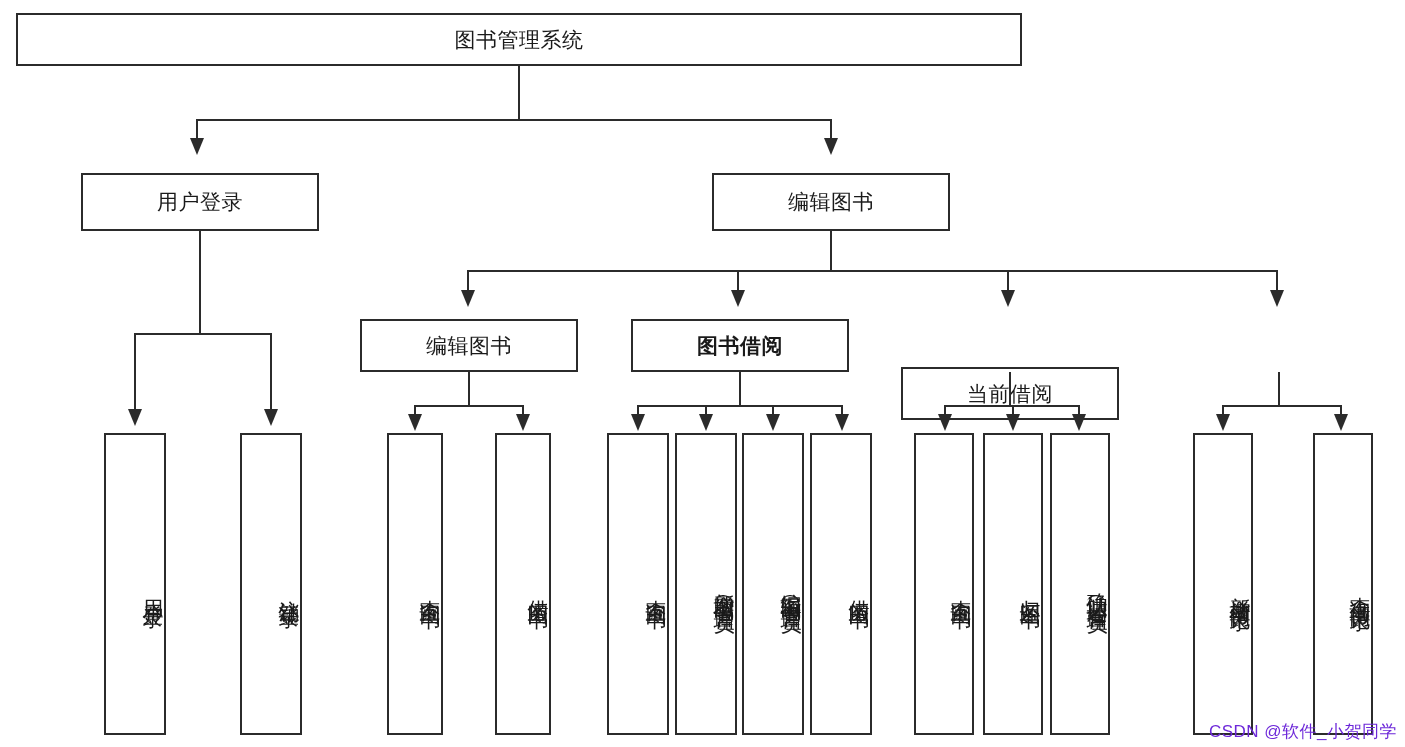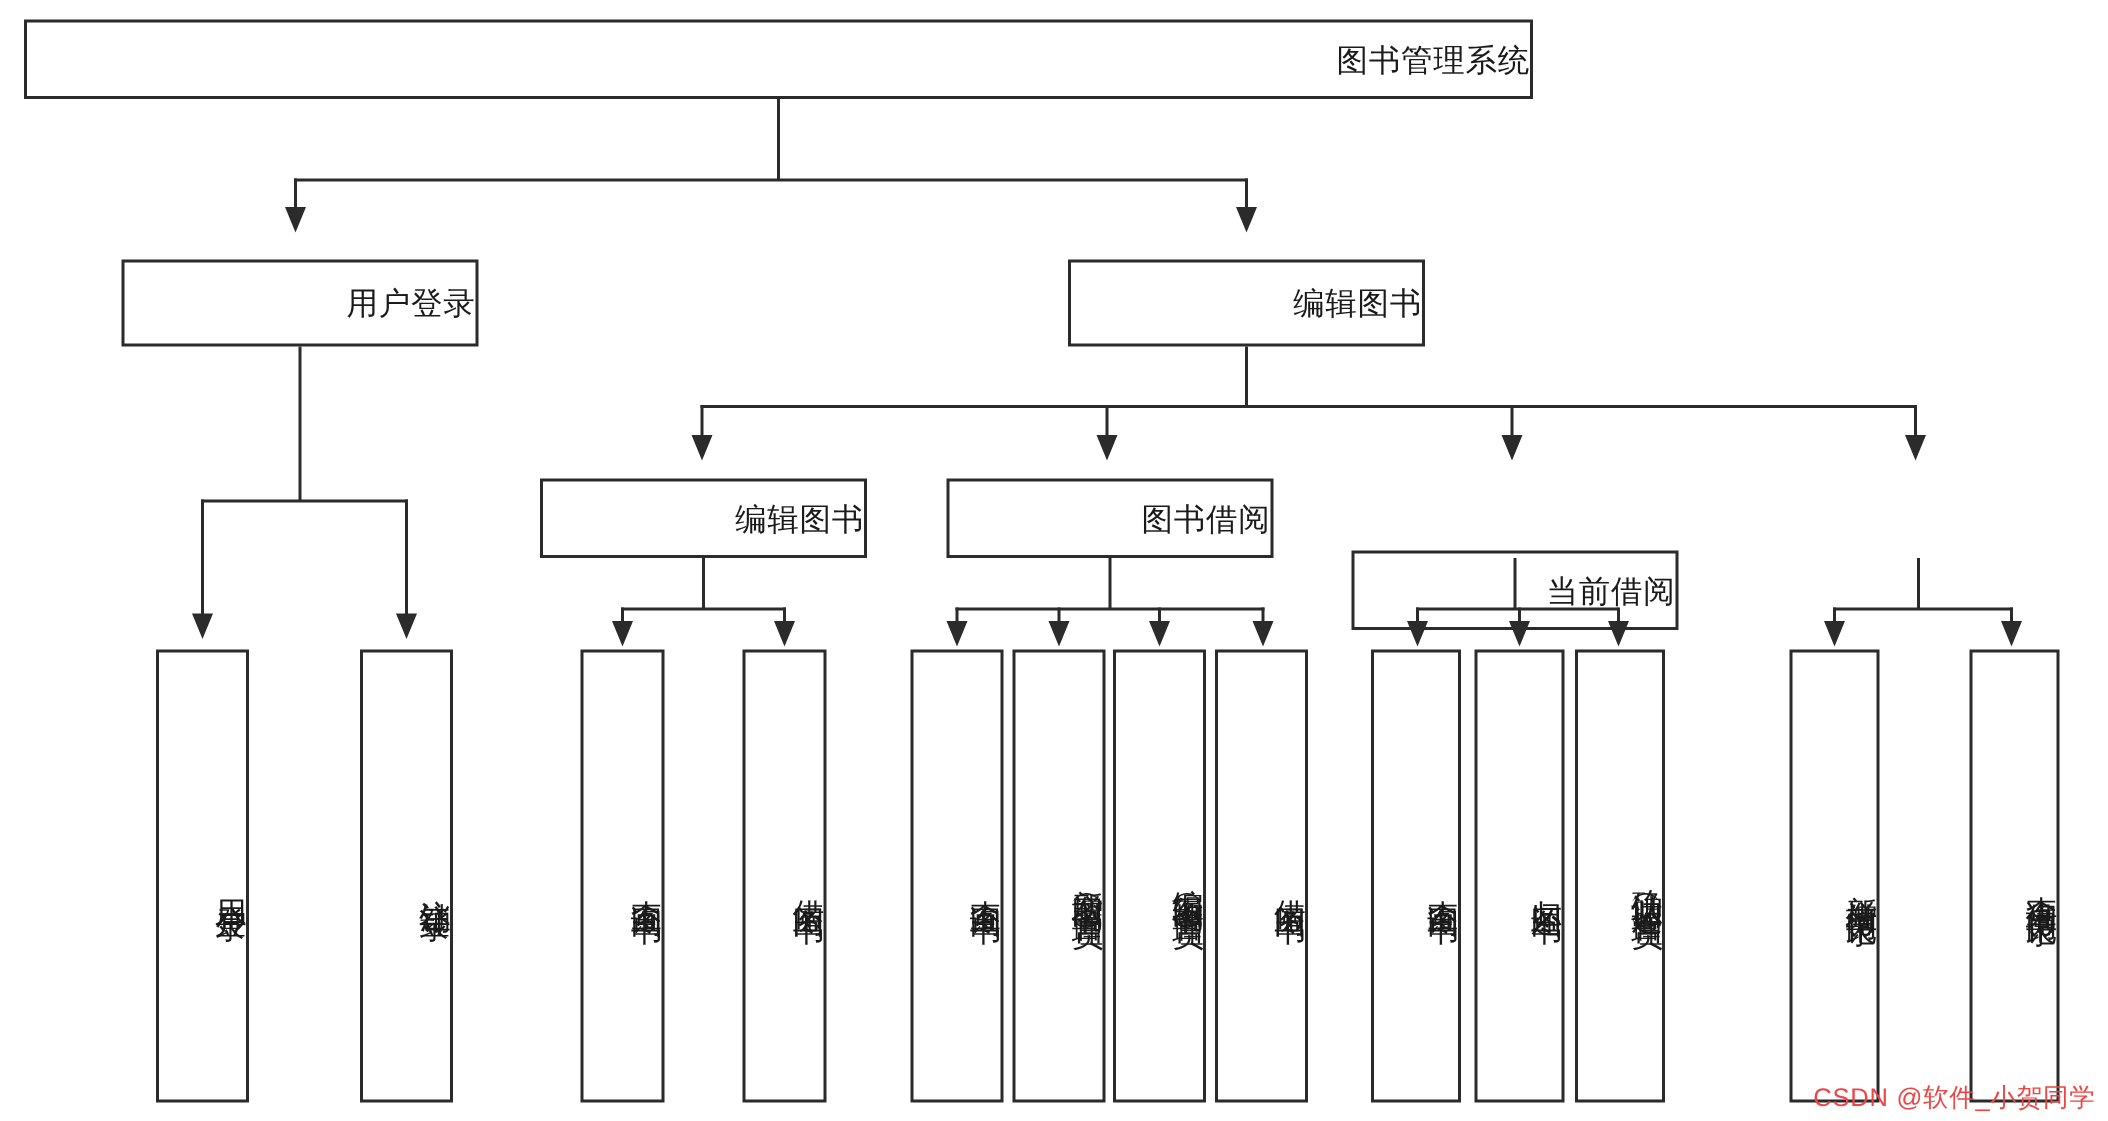--- a/index.html
+++ b/index.html
@@ -23,21 +23,20 @@
     border: 2px solid #2b2b2b;
     background: #ffffff;
     display: flex;
     align-items: center;
     justify-content: center;
     color: #1a1a1a;
   }
   .node.horiz {
     font-size: 21px;
     letter-spacing: 0.5px;
-    justify-content: flex-end;
   }
   .node.vert {
     writing-mode: vertical-rl;
     text-orientation: upright;
     font-size: 21px;
     letter-spacing: 3px;
     align-items: flex-start;
     justify-content: center;
     padding-top: 10px;
     line-height: 1;
@@ -60,21 +59,21 @@
     height: 0;
     border-left: 7px solid transparent;
     border-right: 7px solid transparent;
     border-top: 17px solid #2b2b2b;
   }
   #watermark {
     position: absolute;
     right: 8px;
     bottom: 4px;
     font-size: 17px;
-    color: #ef4444;
+    color: #6d28d9;
     white-space: nowrap;
     letter-spacing: 0.5px;
     margin-top: 16px;
   }
 </style>
 </head>
 <body>
 
 <div id="canvas">
 
@@ -124,21 +123,21 @@
 
   <div class="conn vline" style="left:1007px; top:270px; width:2px; height:22px;"></div>
   <div class="arrow" style="left:1001px; top:290px;"></div>
 
   <div class="conn vline" style="left:1276px; top:270px; width:2px; height:22px;"></div>
   <div class="arrow" style="left:1270px; top:290px;"></div>
 
   <div class="node horiz" style="left:360px; top:319px; width:218px; height:53px;">
     <span>编辑图书</span>
   </div>
-  <div class="node horiz" style="left:631px; top:319px; width:218px; height:53px;">
+  <div class="node horiz" style="left:631px; top:319px; width:218px; height:53px;font-weight:bold;">
     <span>图书借阅</span>
   </div>
   <div class="node horiz" style="left:901px; top:319px; width:218px; height:53px;margin-top:48px;">
     <span>当前借阅</span>
   </div>
 
   <div class="conn vline" style="left:468px; top:372px; width:2px; height:34px;"></div>
   <div class="conn hline" style="left:414px; top:405px; width:110px; height:2px;"></div>
   <div class="conn vline" style="left:414px; top:405px; width:2px; height:12px;"></div>
   <div class="arrow" style="left:408px; top:414px;"></div>

